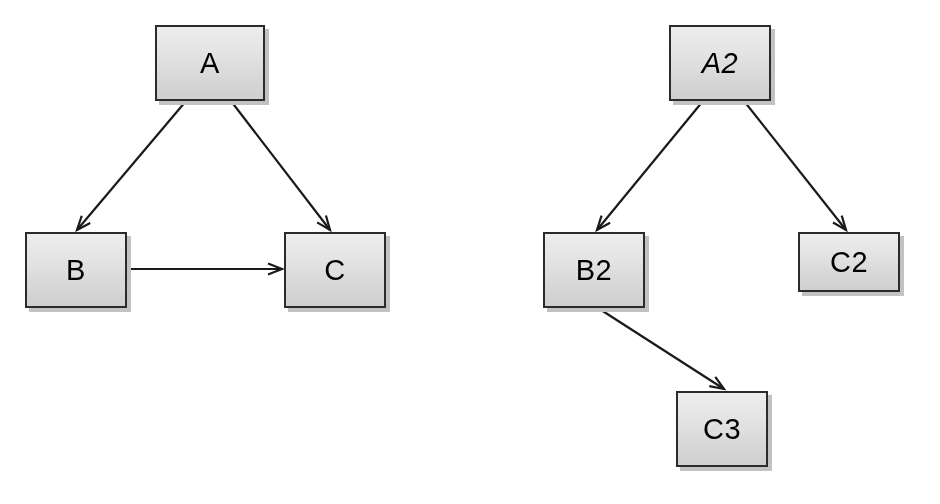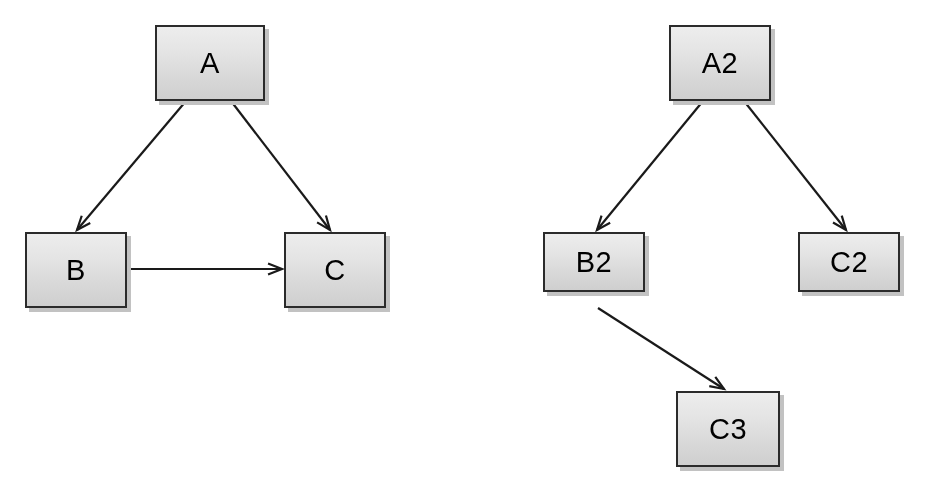--- a/index.html
+++ b/index.html
@@ -82,26 +82,26 @@
 
   <div class="node" style="left: 155px; top: 25px; width: 110px; height: 76px;">
     <span class="node-label">A</span>
   </div>
   <div class="node" style="left: 25px; top: 232px; width: 102px; height: 76px;">
     <span class="node-label">B</span>
   </div>
   <div class="node" style="left: 284px; top: 232px; width: 102px; height: 76px;">
     <span class="node-label">C</span>
   </div>
-  <div class="node" style="left: 669px; top: 25px; width: 102px; height: 76px;">
+  <div class="node" style="left: 669px; top: 25px; width: 102px; height: 76px; font-style: italic;">
     <span class="node-label">A2</span>
   </div>
-  <div class="node" style="left: 543px; top: 232px; width: 102px; height: 60px;">
+  <div class="node" style="left: 543px; top: 232px; width: 102px; height: 76px;">
     <span class="node-label">B2</span>
   </div>
   <div class="node" style="left: 798px; top: 232px; width: 102px; height: 60px;">
     <span class="node-label">C2</span>
   </div>
-  <div class="node" style="left: 676px; top: 391px; width: 104px; height: 76px;">
+  <div class="node" style="left: 676px; top: 391px; width: 92px; height: 76px;">
     <span class="node-label">C3</span>
   </div>
 
 </div>
 
 </body></html>

